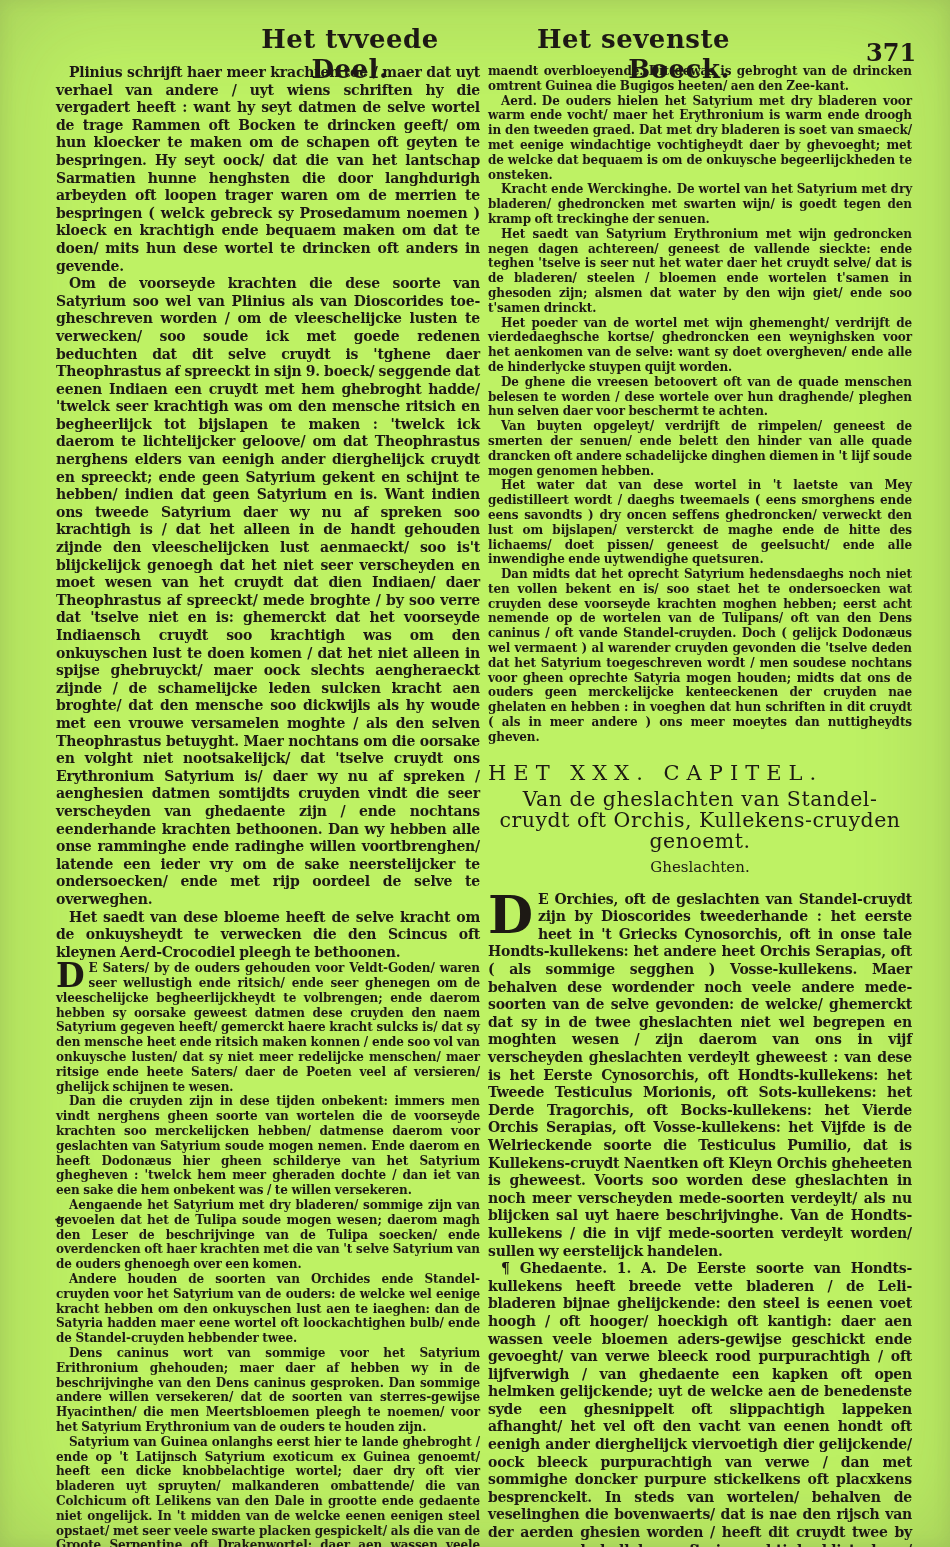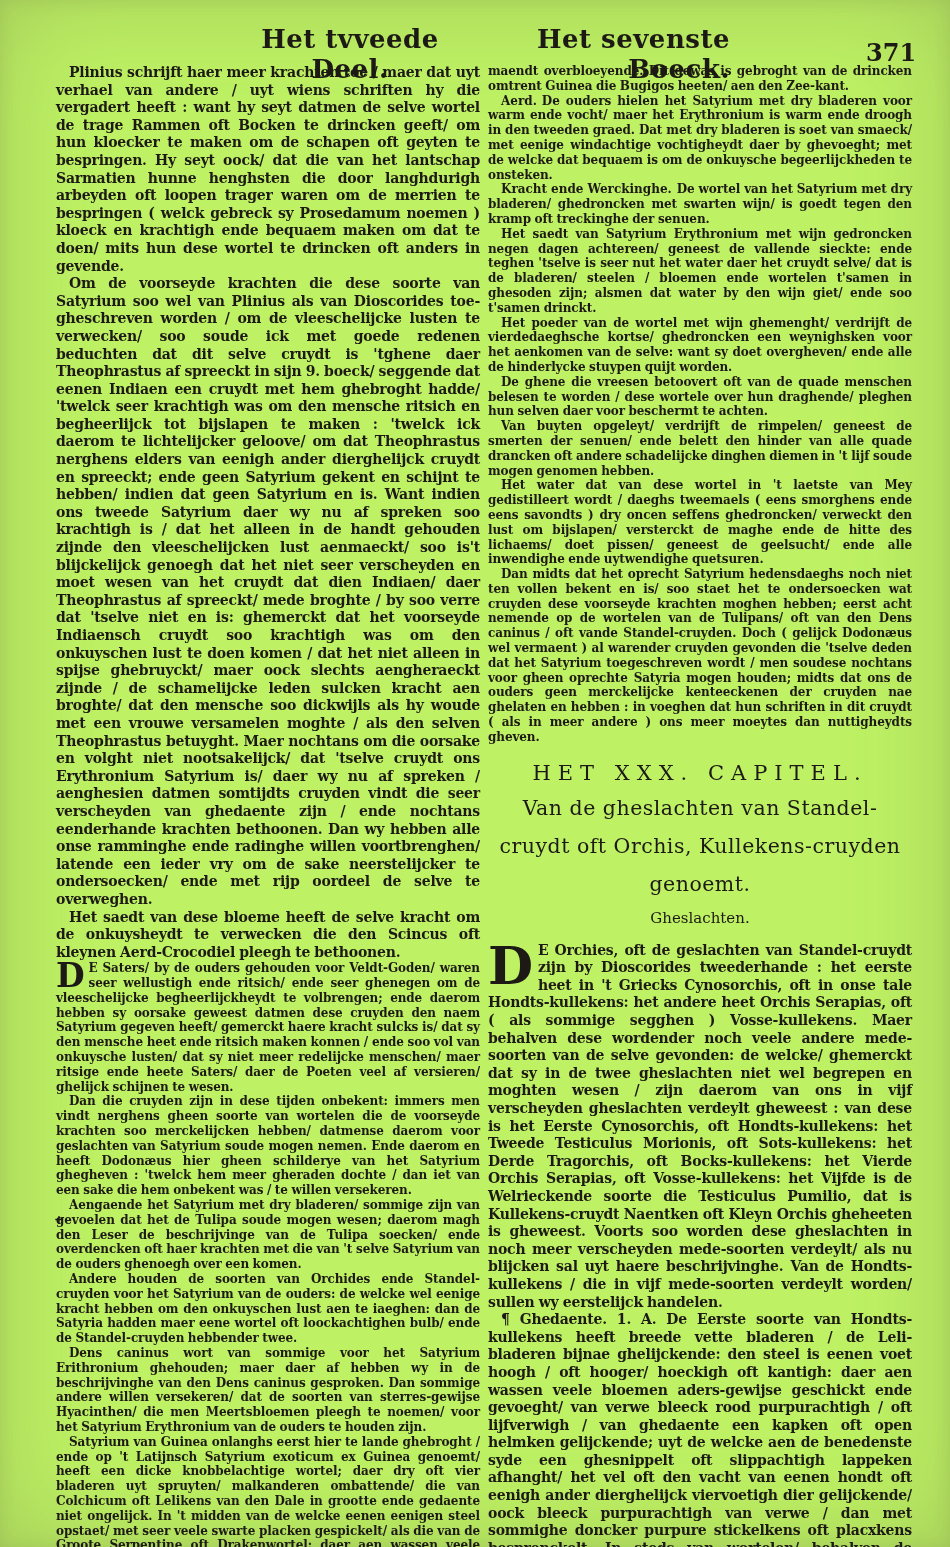--- a/index.html
+++ b/index.html
@@ -26,24 +26,24 @@
   .main  { font-size:14px;  line-height:17.6px; font-weight:700; letter-spacing:-.2px; word-spacing:-.5px; }
   .small { font-size:12px;  line-height:14.8px; font-weight:700; letter-spacing:-.1px; word-spacing:-.5px; }
   .indent { text-indent:13px; }
 
   .supplement-heading { margin:12px 0 6px; text-align:center; font-weight:400;
                         font-size:19px; letter-spacing:8px; }
 
   .dropcap  .initial { float:left; font-size:33px; line-height:27px; padding:1px 4px 0 0; font-weight:700; }
   .dropcap3 .initial { float:left; font-size:52px; line-height:43px; padding:2px 5px 0 0; font-weight:700; }
 
-  .chapter-heading  { margin:16px 0 2px; text-align:center; font-weight:400;
+  .chapter-heading  { margin:16px 0 2px; text-align:left; font-weight:400;
                       font-size:21px; letter-spacing:7px; }
   .chapter-subtitle { margin:4px 0 2px; text-align:center; font-weight:400;
-                      font-size:20.5px; line-height:38px; letter-spacing:.5px; }
+                      font-size:20.5px; line-height:21px; letter-spacing:.5px; }
   .subheading { margin:6px 0 15px; text-align:center; font-weight:400; font-size:15px; }
 
   .roman-label { font-weight:700; margin-right:5px; letter-spacing:0; }
 
   .margin-wrap { position:relative; }
   .margin-mark { position:absolute; left:-15px; top:15px; font-size:12px; font-weight:700; }
 </style>
 </head>
 <body>
 

